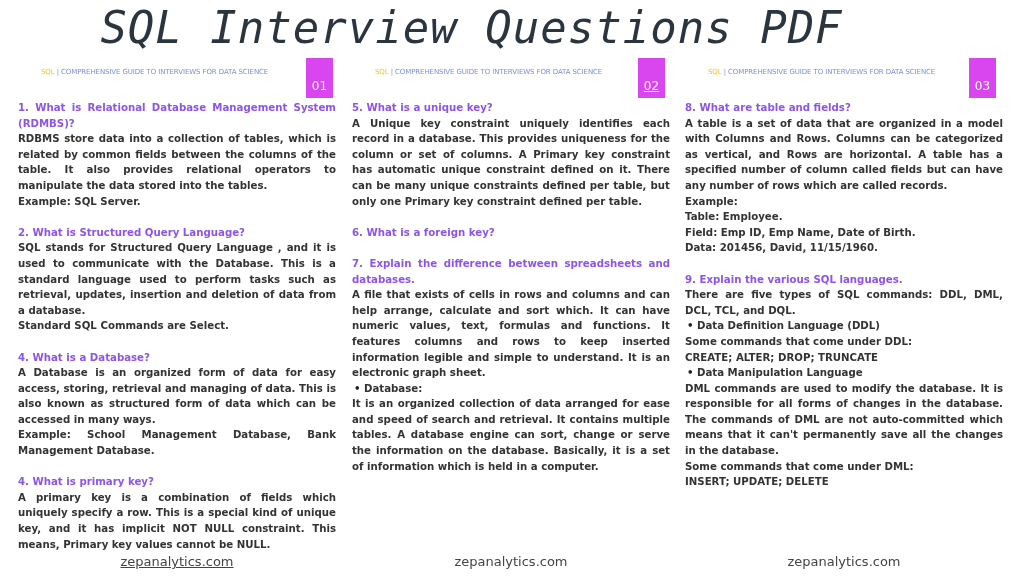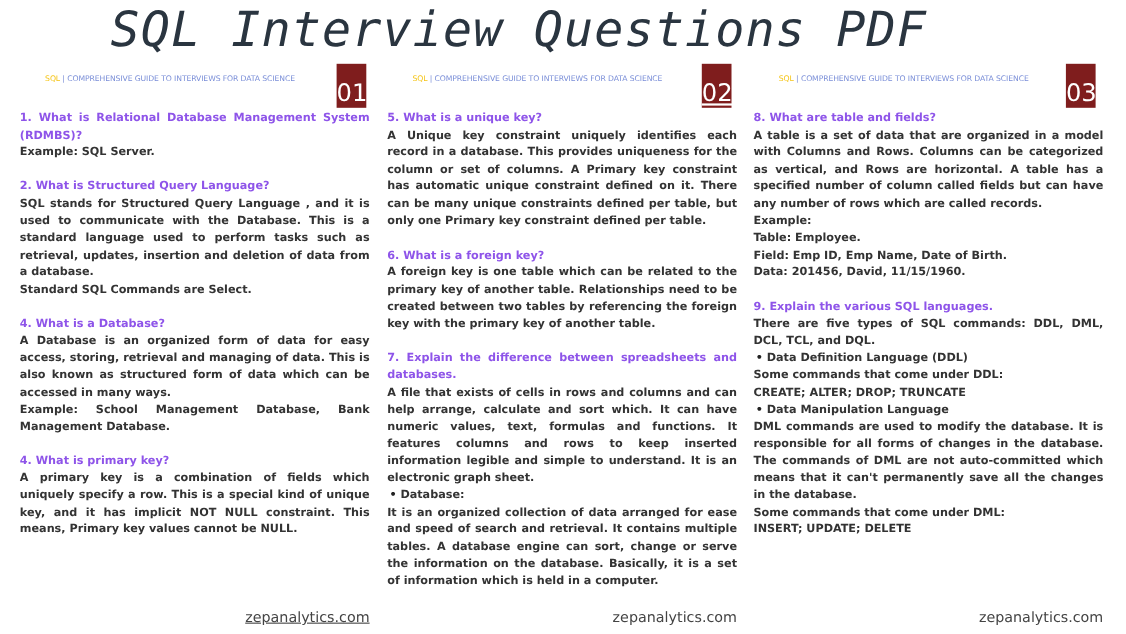--- a/index.html
+++ b/index.html
@@ -6,47 +6,48 @@
   body { width:1024px; height:576px; background:#ffffff; overflow:hidden; position:relative; font-family:"DejaVu Sans", sans-serif; }
   .title { position:absolute; left:0; top:0; width:943px; height:56px; text-align:center;
     font-family:"DejaVu Sans Mono", monospace; font-style:italic; font-size:44px; line-height:56px; color:#2a3540; letter-spacing:1px; }
   .page { position:absolute; top:56px; height:520px; }
   .p1 { left:18px; width:318px; }
   .p2 { left:352px; width:318px; }
   .p3 { left:685px; width:318px; }
   .hdr { position:absolute; left:0; top:12px; font-size:7px; white-space:nowrap; letter-spacing:-0.1px; }
   .hdr .sql { color:#f5c518;margin-left:23px; }
   .hdr .rest { color:#7b8fd8; }
-  .tab { position:absolute; top:2px; width:27px; height:40px; background:#7f1d1d; color:#fff;
-    font-size:22px; text-align:center; line-height:56px; font-family:"DejaVu Sans", sans-serif; }
+  .tab { position:absolute; top:2px; width:27px; height:40px; background:#d946ef; color:#fff;
+    font-size:12px; text-align:center; line-height:56px; font-family:"DejaVu Sans", sans-serif; }
   .p1 .tab { left:288px; }
   .p2 .tab { left:286px;text-decoration:underline; }
   .p3 .tab { left:284px; }
   .content { position:absolute; left:0; top:44px; width:318px; font-size:10.2px; line-height:15.6px; color:#333333;font-weight:bold; }
   .q { color:#8e54e9; }
   .blk { margin-bottom:15.6px; }
   .j { text-align:justify; text-align-last:left; }
   .bul { padding-left:12px; position:relative; }
   .bul::before { content:"•"; position:absolute; left:2px; top:0; color:#222; }
-  .footer { position:absolute; top:498px; width:318px; text-align:right; font-size:13px; color:#444; }
+  .footer { position:absolute; top:498px; width:318px; text-align:center; font-size:13px; color:#444; }
   .footer.ul span { text-decoration:underline; }
 </style>
 </head>
 <body>
 
 <div class="title">SQL Interview Questions PDF</div>
 
 <div class="page p1">
   <div class="hdr">
     <span class="sql">SQL</span><span class="rest"> | </span><span class="rest">COMPREHENSIVE GUIDE TO INTERVIEWS FOR DATA SCIENCE</span>
   </div>
   <div class="tab">01</div>
   <div class="content">
     <div class="blk j">
       <div class="q j">1. What is Relational Database Management System (RDMBS)?</div>
+      <div>RDBMS store data into a collection of tables, which is related by common fields between the columns of the table. It also provides relational operators to manipulate the data stored into the tables.</div>
       <div>Example: SQL Server.</div>
     </div>
     <div class="blk j">
       <div class="q">2. What is Structured Query Language?</div>
       <div>SQL stands for Structured Query Language , and it is used to communicate with the Database. This is a standard language used to perform tasks such as retrieval, updates, insertion and deletion of data from a database.</div>
       <div>Standard SQL Commands are Select.</div>
     </div>
     <div class="blk j">
       <div class="q">4. What is a Database?</div>
       <div>A Database is an organized form of data for easy access, storing, retrieval and managing of data. This is also known as structured form of data which can be accessed in many ways.</div>
@@ -65,21 +66,20 @@
     <span class="sql">SQL</span><span class="rest"> | </span><span class="rest">COMPREHENSIVE GUIDE TO INTERVIEWS FOR DATA SCIENCE</span>
   </div>
   <div class="tab">02</div>
   <div class="content">
     <div class="blk j">
       <div class="q">5. What is a unique key?</div>
       <div>A Unique key constraint uniquely identifies each record in a database. This provides uniqueness for the column or set of columns. A Primary key constraint has automatic unique constraint defined on it. There can be many unique constraints defined per table, but only one Primary key constraint defined per table.</div>
     </div>
     <div class="blk j">
       <div class="q">6. What is a foreign key?</div>
-      <div>A foreign key is one table which can be related to the primary key of another table. Relationships need to be created between two tables by referencing the foreign key with the primary key of another table.</div>
     </div>
     <div class="blk j">
       <div class="q j">7. Explain the difference between spreadsheets and databases.</div>
       <div>A file that exists of cells in rows and columns and can help arrange, calculate and sort which. It can have numeric values, text, formulas and functions. It features columns and rows to keep inserted information legible and simple to understand. It is an electronic graph sheet.</div>
       <div class="bul">Database:</div>
       <div>It is an organized collection of data arranged for ease and speed of search and retrieval. It contains multiple tables. A database engine can sort, change or serve the information on the database. Basically, it is a set of information which is held in a computer.</div>
     </div>
   </div>
   <div class="footer">zepanalytics.com</div>
 </div>

